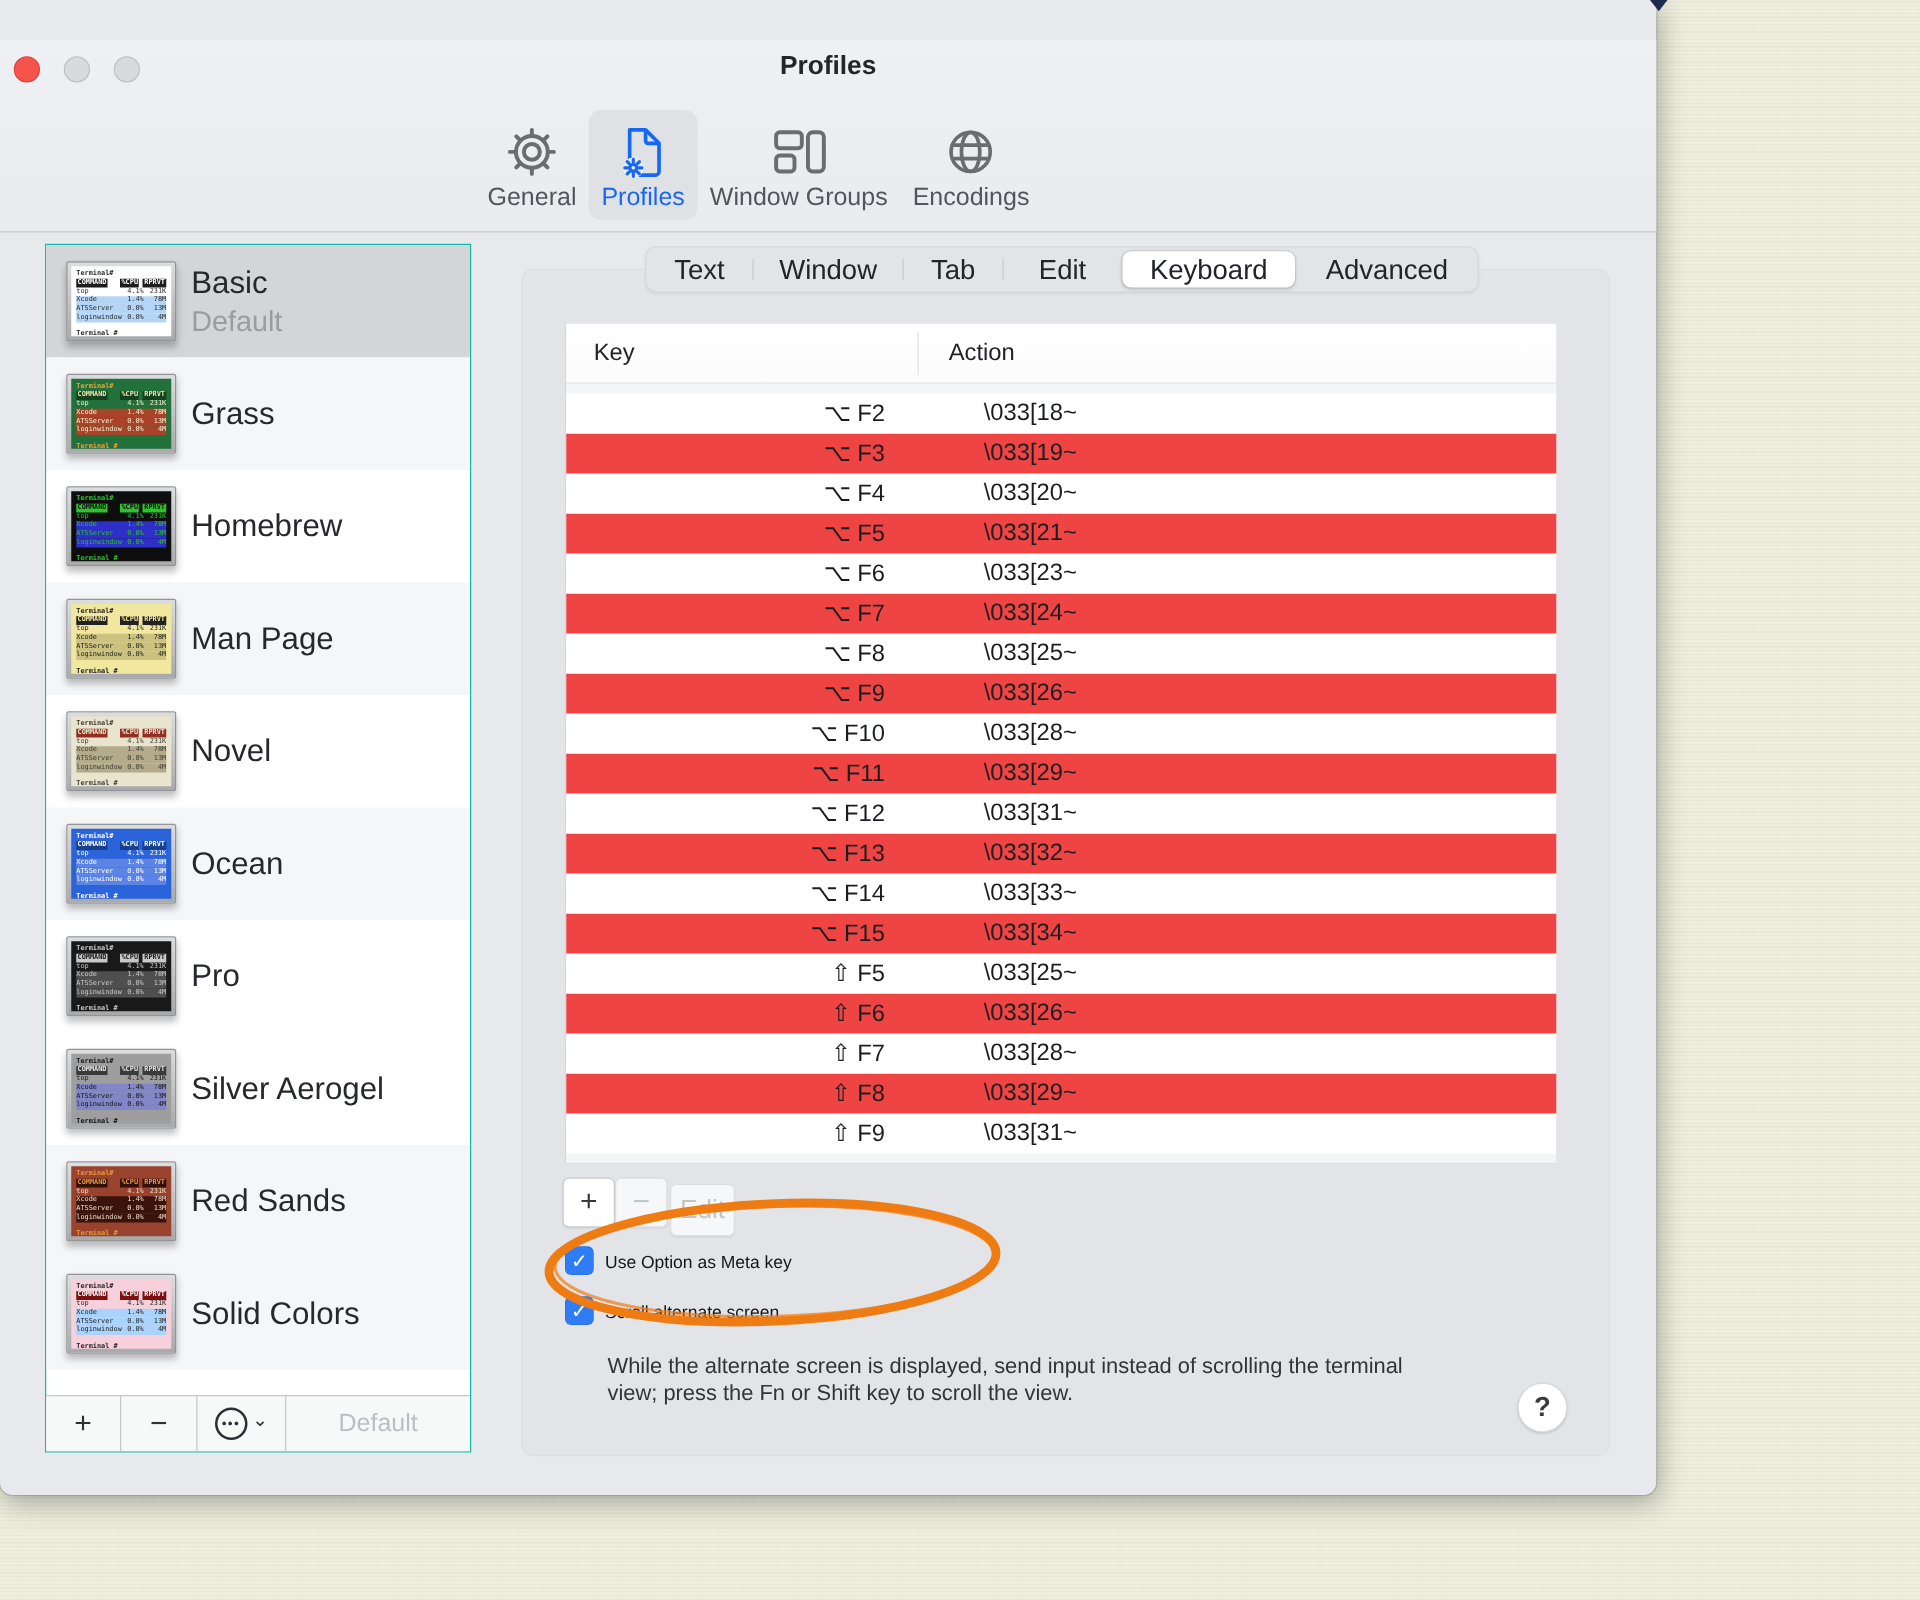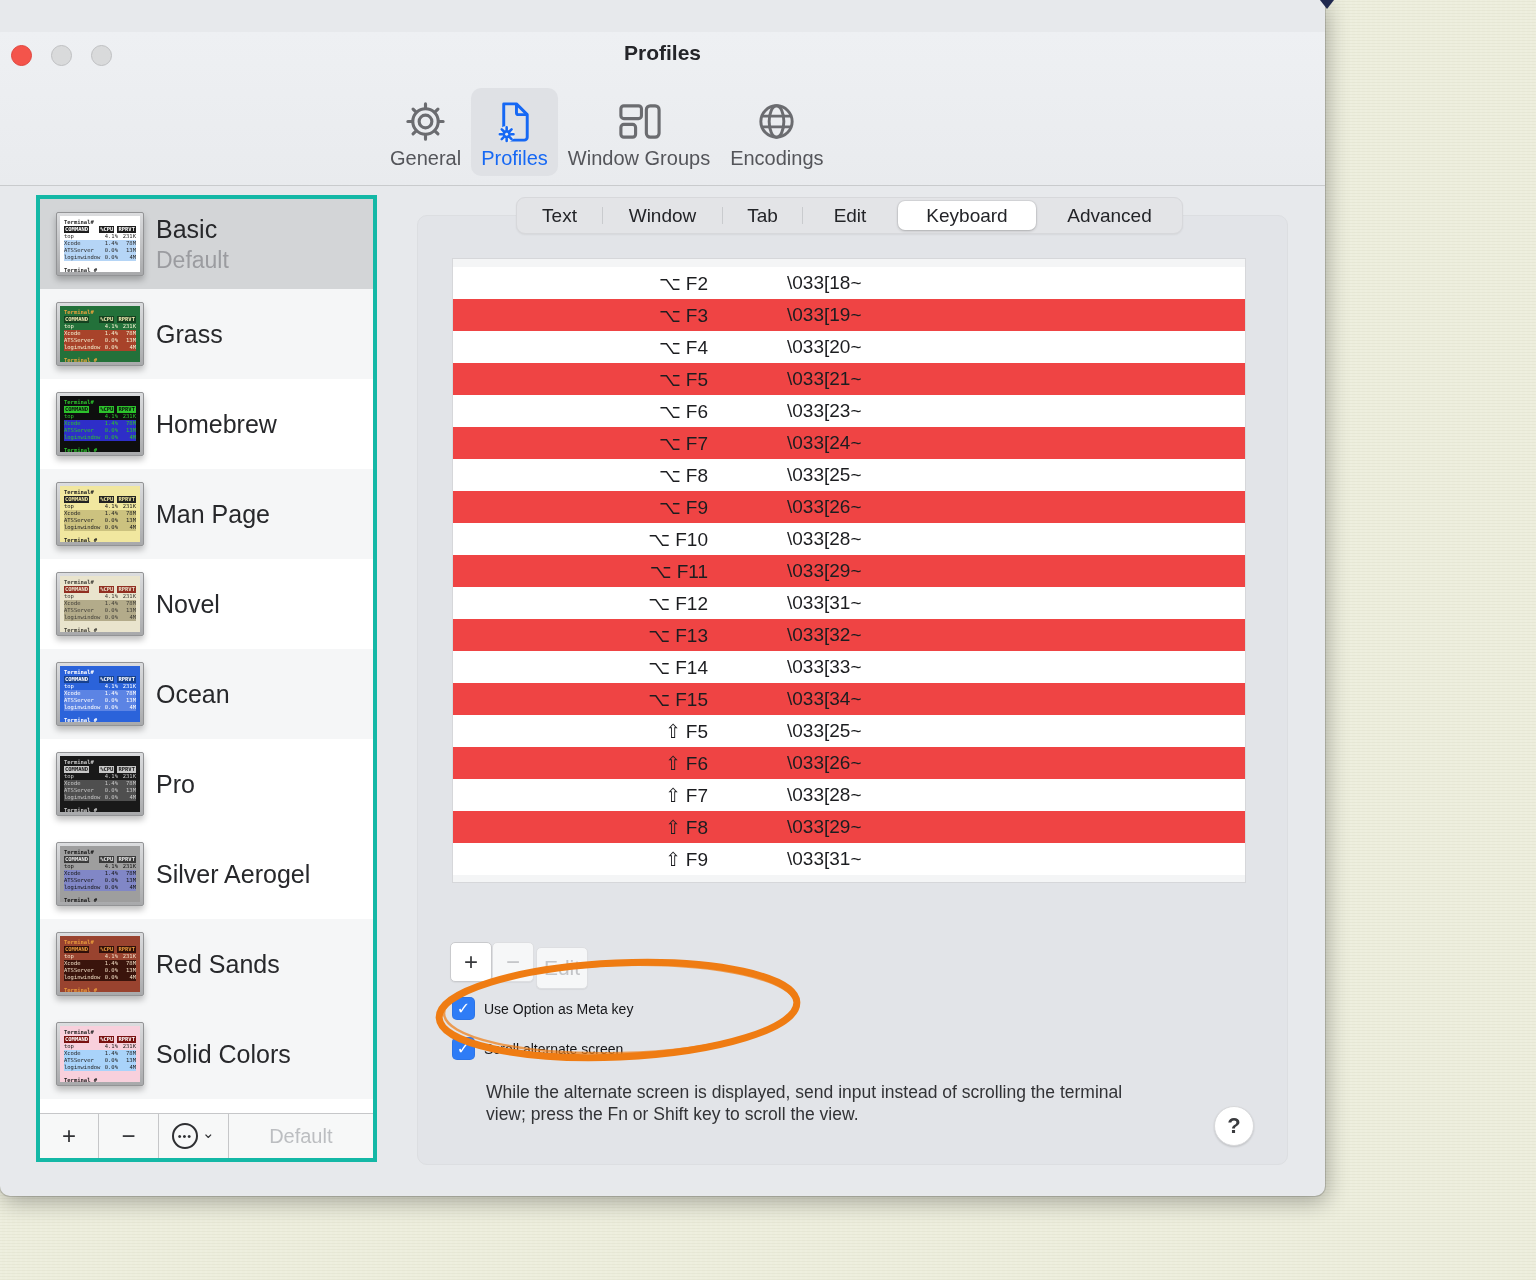--- a/index.html
+++ b/index.html
@@ -37,21 +37,21 @@
   .toolbar { position:absolute; left:380px; top:56px; width:530px; display:flex; justify-content:flex-start; }
   .tb-item { display:flex; flex-direction:column; align-items:center; padding:5px 10px 6px; border-radius:10px; }
   .tb-item.sel { background:#dfe1e5; }
   .tb-ic { height:52px; display:flex; align-items:flex-end; justify-content:center; }
   .tb-lb { font-size:20px; color:#54555a; margin-top:2px; white-space:nowrap; }
   .tb-item.sel .tb-lb { color:#1668f4; }
 
   
   .sidebar {
     position:absolute; left:36px; top:195px; width:341px; height:967px;
-    background:#ffffff; border:4px solid #14b8a6;
+    background:#ffffff; border:1px solid #14b8a6;
   }
   .p-list { position:absolute; left:0; top:0; width:100%; height:922px; overflow:hidden; }
   .p-row { display:flex; align-items:center; height:90px; padding-left:16px; gap:12px; background:#ffffff; }
   .p-row.alt { background:#f5f6f7; }
   .p-row.sel { background:#d3d5d7; }
   .thumb-wrap {
     width:88px; height:64px; padding:3px; flex:0 0 auto;
     background:linear-gradient(#dcdddf,#a8a9ab);
     border:1px solid #939496; border-radius:2px;
     box-shadow:0 4px 6px rgba(0,0,0,.25);
@@ -91,21 +91,21 @@
     position:absolute; left:417px; top:215px; width:871px; height:950px;
     background:#e2e4e8; border-radius:10px; border:1px solid #dcdee1;
   }
   .segbar {
     position:absolute; left:516px; top:197px; height:37px; display:flex; align-items:stretch;
     background:#e3e4e7; border-radius:9px; border:1px solid #d7d8db;
     box-shadow:0 1px 2px rgba(0,0,0,.06);
   }
   .seg {
     display:flex; align-items:center; justify-content:center;
-    font-size:19px; color:#232428; white-space:nowrap;
+    font-size:22px; color:#232428; white-space:nowrap;
   }
   .seg.sel {
     background:#ffffff; border-radius:7px; margin:3px 0;
     box-shadow:0 1px 3px rgba(0,0,0,.20), 0 0 0 1px rgba(0,0,0,.05);
   }
   .seg-div { width:1px; background:#c9cbce; margin:9px 0; }
   .seg-div.off { visibility:hidden; }
 
   
   .ktable {
@@ -731,20 +731,25 @@
       <div class="seg" style="width: 79px;">Tab</div>
       <span class="seg-div"></span>
       <div class="seg" style="width: 94px;">Edit</div>
       <span class="seg-div off"></span>
       <div class="seg sel" style="width: 138px;">Keyboard</div>
       <span class="seg-div off"></span>
       <div class="seg" style="width: 145px;">Advanced</div>
     </div>
 
   <div class="ktable">
+    <div class="khead">
+      <div class="hc key">Key</div>
+      <div class="hdiv"></div>
+      <div class="hc action">Action</div>
+    </div>
     <div id="key-rows">
         <div class="strip"></div>
         <div class="krow">
           <div class="kc"><span class="mod">⌥</span><span>F2</span></div>
           <div class="ac">\033[18~</div>
         </div>
         <div class="krow alt">
           <div class="kc"><span class="mod">⌥</span><span>F3</span></div>
           <div class="ac">\033[19~</div>
         </div>

